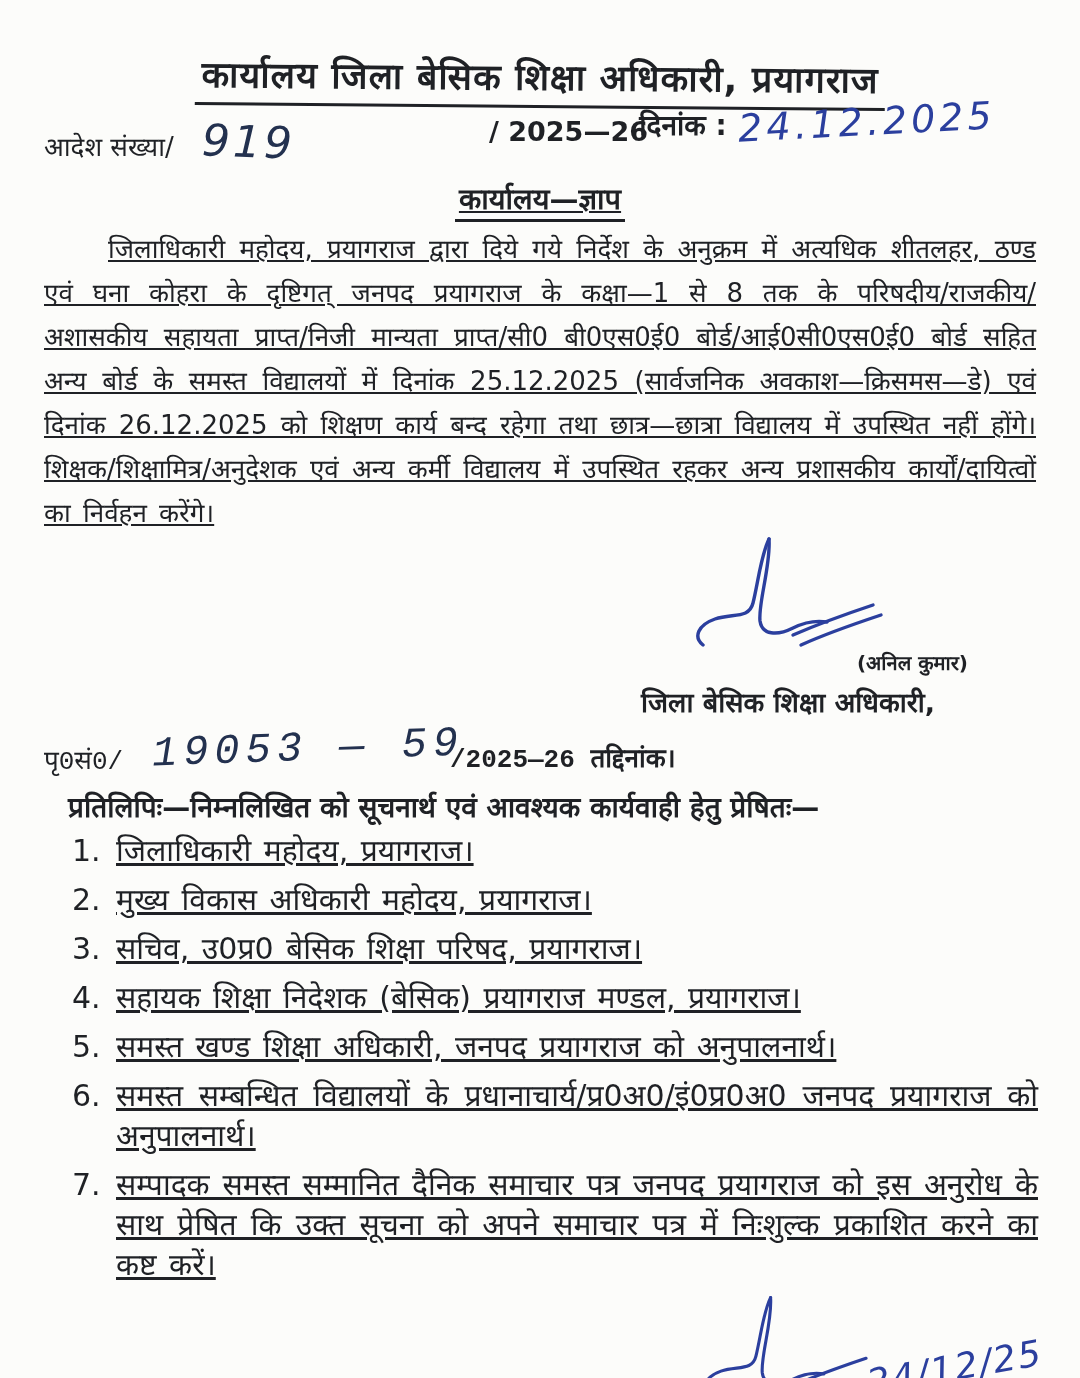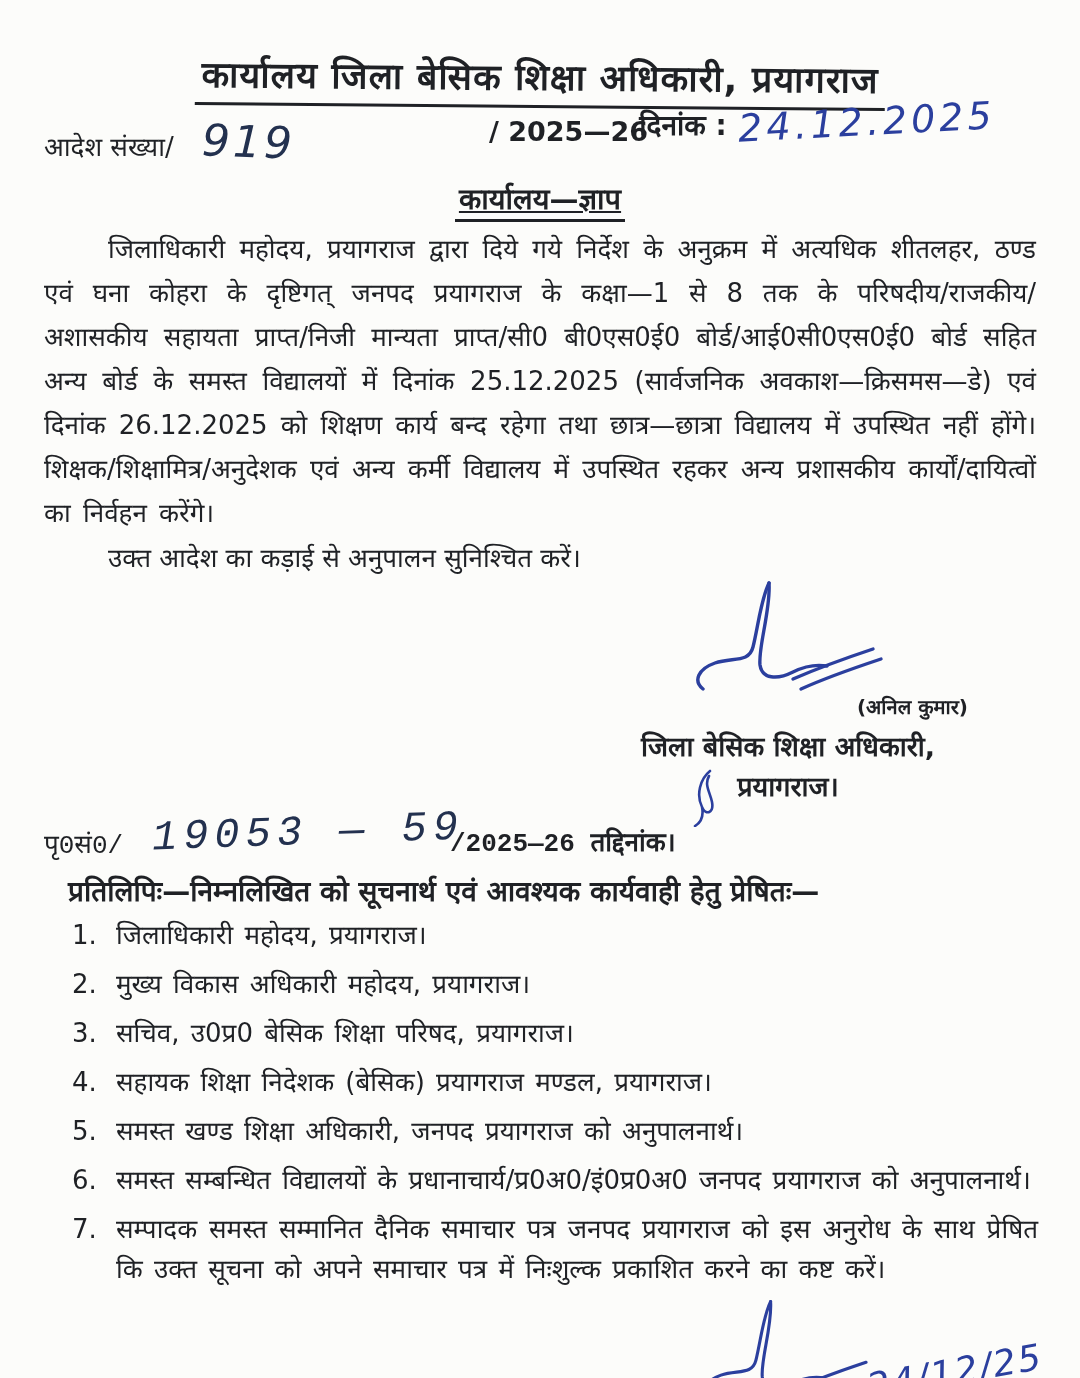--- a/index.html
+++ b/index.html
@@ -47,20 +47,21 @@
     text-decoration:underline;
   }
   .memo-heading span{border-bottom:3px solid #1f2125;padding:0 4px 3px 4px;}
   
   .body-para{
     font-size:26px;line-height:44px;
     text-align:justify;
     text-indent:64px;
     margin:0 2px;
     word-spacing:4px;
+    text-decoration:underline;
   }
   .closing-line{
     font-size:26px;line-height:42px;
     margin:2px 0 0 66px;
   }
   
   .sign-block{
     position:relative;
     width:360px;
     margin:0 70px 0 auto;
@@ -82,21 +83,21 @@
   }
   
   .ref-row{position:relative;height:56px;font-size:26px;margin-top:4px;font-family:Liberation Mono, monospace;}
   .ref-label{position:absolute;left:2px;top:14px;}
   .ref-value{position:absolute;left:110px;top:-2px;font-size:42px;transform:rotate(-2deg);letter-spacing:6px;}
   .ref-suffix{position:absolute;left:408px;top:12px;font-weight:bold;text-align:center;}
   .copy-line{font-size:28px;margin:4px 0 6px 26px;font-weight:bold;}
   ol.copy-list{
     list-style:none;margin:0;padding:0 0 0 30px;
     counter-reset:cp;
-    font-size:26px;line-height:40px;
+    font-size:30px;line-height:40px;text-decoration:underline;
   }
   ol.copy-list li{
     counter-increment:cp;
     position:relative;
     padding-left:44px;
     margin-bottom:9px;
     text-align:justify;
     word-spacing:3px;
   }
   ol.copy-list li::before{
@@ -122,39 +123,32 @@
       <span class="date-value hw hw-blue">24.12.2025</span>
     </span>
   </div>
 
   <div class="memo-heading">
     <span>कार्यालय—ज्ञाप</span>
   </div>
 
   <p class="body-para">जिलाधिकारी महोदय, प्रयागराज द्वारा दिये गये निर्देश के अनुक्रम में अत्यधिक शीतलहर, ठण्ड एवं घना कोहरा के दृष्टिगत् जनपद प्रयागराज के कक्षा—1 से 8 तक के परिषदीय/राजकीय/अशासकीय सहायता प्राप्त/निजी मान्यता प्राप्त/सी0 बी0एस0ई0 बोर्ड/आई0सी0एस0ई0 बोर्ड सहित अन्य बोर्ड के समस्त विद्यालयों में दिनांक 25.12.2025 (सार्वजनिक अवकाश—क्रिसमस—डे) एवं दिनांक 26.12.2025 को शिक्षण कार्य बन्द रहेगा तथा छात्र—छात्रा विद्यालय में उपस्थित नहीं होंगे। शिक्षक/शिक्षामित्र/अनुदेशक एवं अन्य कर्मी विद्यालय में उपस्थित रहकर अन्य प्रशासकीय कार्यों/दायित्वों का निर्वहन करेंगे।</p>
 
-  <p class="closing-line">उक्त आदेश का कड़ाई से अनुपालन सुनिश्चित करें।</p>
 
   <div class="sign-block sign-block-1">
     <svg class="sig-svg" width="230" height="122" viewBox="0 0 230 122">
       <g fill="none" stroke="#2b3f9e" stroke-width="3.4" stroke-linecap="round" stroke-linejoin="round">
         <path d="M30,110 C20,102 25,90 42,84 C60,78 76,84 80,68 C85,48 88,20 96,4"></path>
         <path d="M96,4 C98,30 85,68 87,86 C89,100 104,101 120,93 C132,87 142,85 154,87"></path>
         <path d="M120,100 C143,90 164,82 200,70"></path>
         <path d="M128,110 C150,100 172,92 208,80"></path>
       </g>
     </svg>
     <div class="sig-name">(अनिल कुमार)</div>
     <div class="sig-designation">जिला बेसिक शिक्षा अधिकारी,</div>
-    <div class="sig-place">
-      <svg class="flourish-svg" width="26" height="58" viewBox="0 0 26 58">
-        <path d="M18,2 C8,10 4,26 10,38 C14,47 22,44 20,33 C18,23 12,16 17,7 M10,38 C12,48 8,54 3,57" fill="none" stroke="#2b3f9e" stroke-width="2.6" stroke-linecap="round"></path>
-      </svg>
-      <span>प्रयागराज।</span>
-    </div>
   </div>
 
   <div class="ref-row">
     <span class="ref-label">पृ0सं0/</span>
     <span class="ref-value hw">19053 — 59</span>
     <span class="ref-suffix">/2025—26 तद्दिनांक।</span>
   </div>
 
   <div class="copy-line">प्रतिलिपिः—निम्नलिखित को सूचनार्थ एवं आवश्यक कार्यवाही हेतु प्रेषितः—</div>
 

